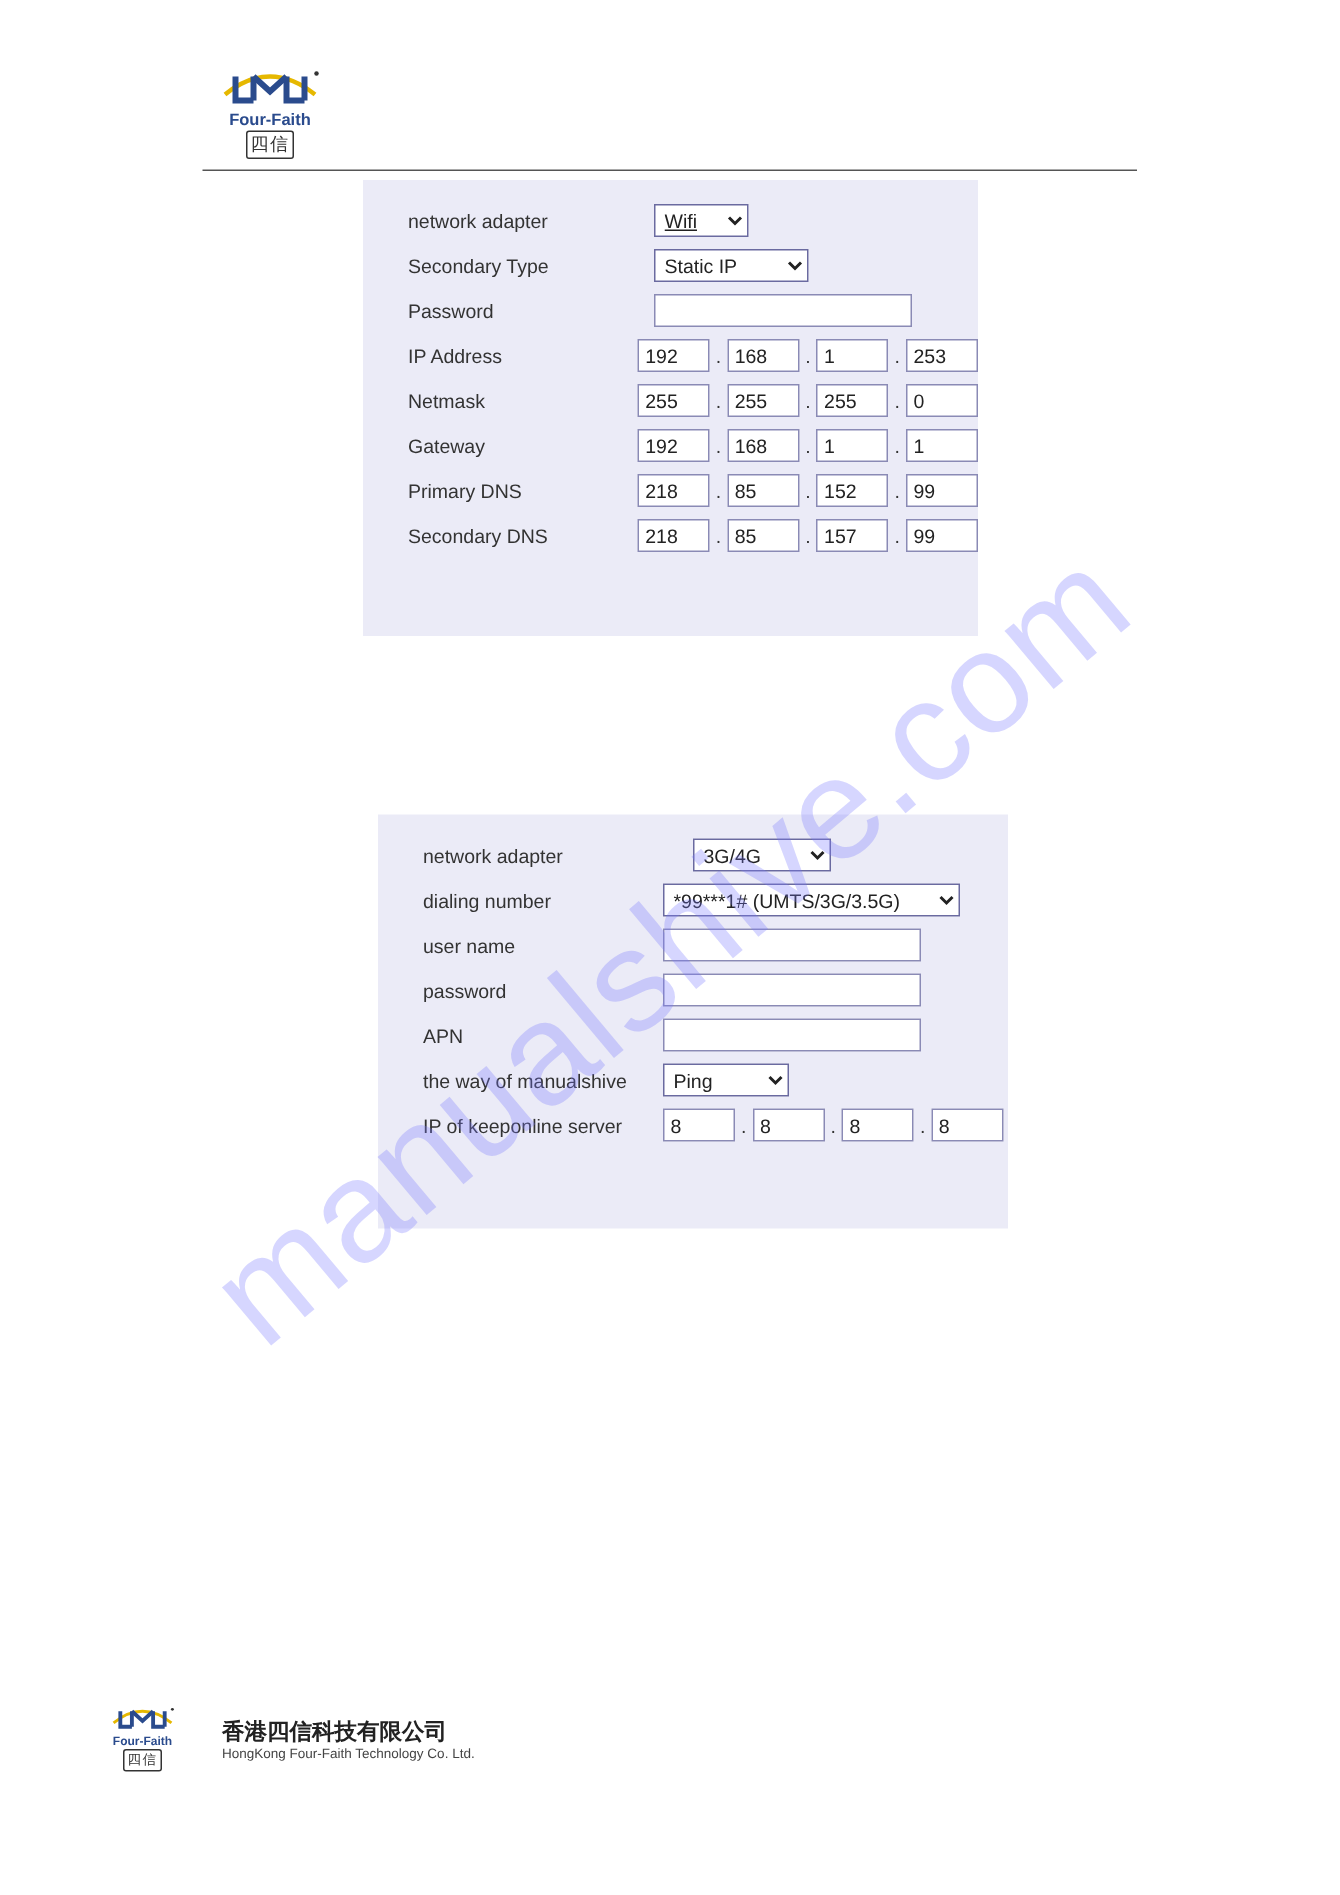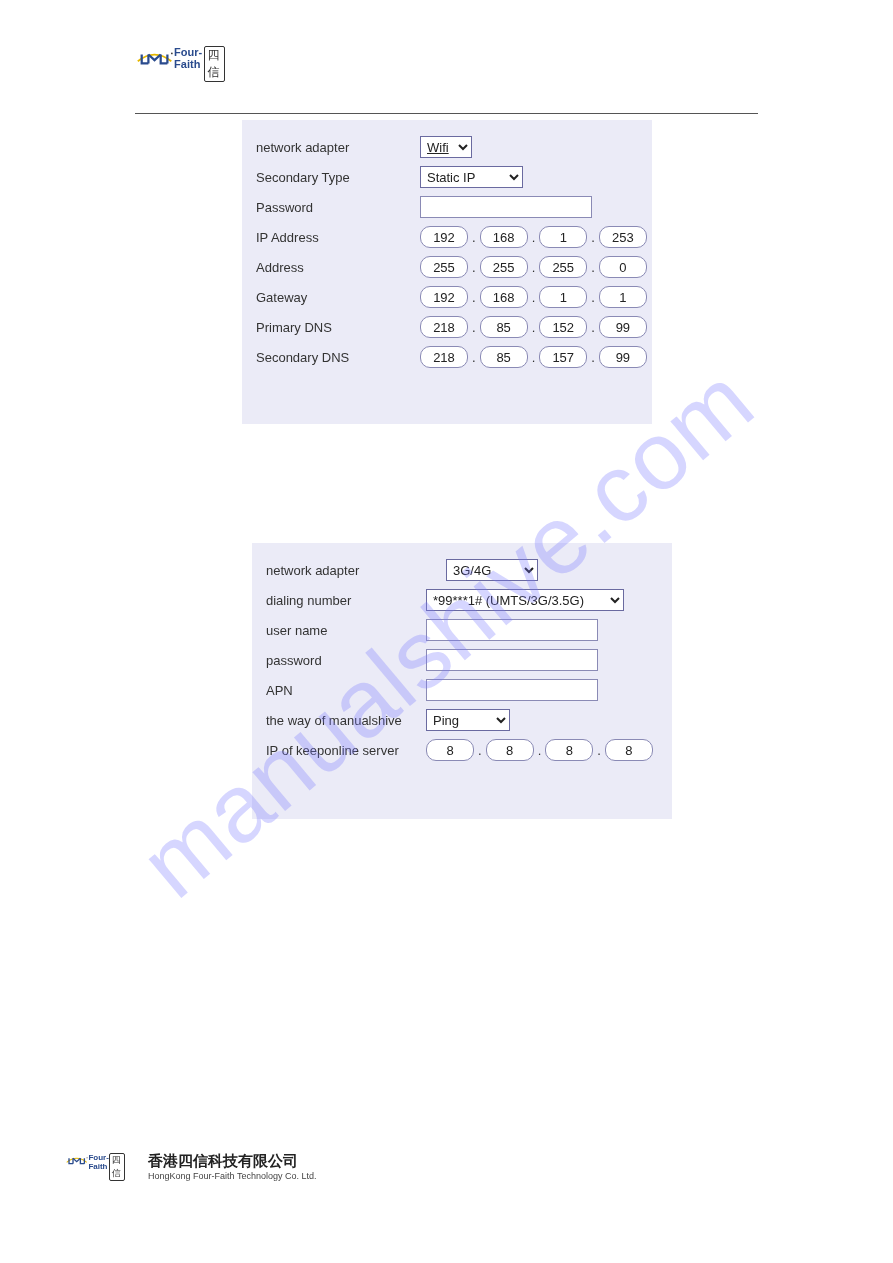--- a/index.html
+++ b/index.html
@@ -2,41 +2,41 @@
 <html><head>
 <meta charset="utf-8">
 <style>
   html,body{margin:0;padding:0;background:#fff;font-family:Arial,Helvetica,sans-serif;color:#333;}
   .page{width:893px;height:1263px;position:relative;margin:0 auto;background:#fff;}
   .watermark{position:absolute;left:50%;top:50%;transform:translate(-50%,-50%) rotate(-40deg);
     font-size:96px;font-weight:400;color:rgba(120,120,255,0.30);white-space:nowrap;pointer-events:none;
     letter-spacing:1px;z-index:2;}
   .header{position:absolute;top:45px;left:135px;right:135px;}
   .rule{position:absolute;top:113px;left:135px;right:135px;height:1px;background:#555;}
-  .logo-top{display:flex;align-items:flex-start;width:90px;}
+  .logo-top{display:flex;flex-direction:column;align-items:center;width:90px;}
   .logo-svg{width:70px;height:28px;}
   .logo-text{font-size:11px;color:#2a4b8d;font-weight:bold;margin-top:1px;}
   .logo-sub{font-size:12px;letter-spacing:1px;color:#333;margin-top:1px;border:1px solid #333;padding:0 2px;border-radius:2px;}
   
   .panel{position:absolute;background:#ebebf7;z-index:1;}
   .panel1{left:242px;top:120px;width:410px;height:292px;padding-top:12px;}
   .panel2{left:252px;top:543px;width:420px;height:264px;padding-top:12px;}
-  .row{display:flex;align-items:center;height:30px;font-size:13px;color:#333;}
+  .row{display:flex;align-items:center;height:30px;font-size:13px;color:#333;padding-left:16px;}
   .lbl{padding-left:14px;}
   .panel1 .lbl{width:164px;}
   .panel2 .lbl{width:160px;}
   select{height:22px;border:1px solid #6a6aa0;background:#fff;font-size:13px;color:#222;padding:0 2px;}
-  .sel-na1{width:52px;text-decoration:underline;}
+  .sel-na1{width:63px;text-decoration:underline;}
   .sel-ct{width:103px;}
   .sel-na2{width:92px;}
   .sel-dial{width:198px;}
   .sel-ping{width:84px;}
   input.tf{height:20px;border:1px solid #8a8ab5;background:#fff;font-size:13px;color:#222;padding:0 4px;}
   .tf-wide{width:162px;}
-  .tf-oct{width:38px;text-align:center;border-radius:10px;}
+  .tf-oct{width:38px;text-align:left;}
   .dot{margin:0 4px;color:#333;}
   
   .footer{position:absolute;left:65px;bottom:82px;display:flex;align-items:center;}
   .footer .logo-top{width:60px;}
   .footer .logo-svg{width:46px;height:18px;}
   .footer .logo-text{font-size:8px;}
   .footer .logo-sub{font-size:9px;}
   .footer-text{margin-left:23px;}
   .ft-cn{font-size:15px;font-weight:bold;color:#222;}
   .ft-en{font-size:9px;color:#444;}
@@ -84,21 +84,21 @@
       <div class="lbl">IP Address</div>
       <input class="tf tf-oct" value="192" style="">
         <span class="dot">.</span>
       <input class="tf tf-oct" value="168" style="">
         <span class="dot">.</span>
       <input class="tf tf-oct" value="1" style="">
         <span class="dot">.</span>
       <input class="tf tf-oct" value="253" style="">
     </div>
     <div class="row">
-      <div class="lbl">Address</div>
+      <div class="lbl">Netmask</div>
       <input class="tf tf-oct" value="255" style="">
         <span class="dot">.</span>
       <input class="tf tf-oct" value="255" style="">
         <span class="dot">.</span>
       <input class="tf tf-oct" value="255" style="">
         <span class="dot">.</span>
       <input class="tf tf-oct" value="0" style="">
     </div>
     <div class="row">
       <div class="lbl">Gateway</div>

